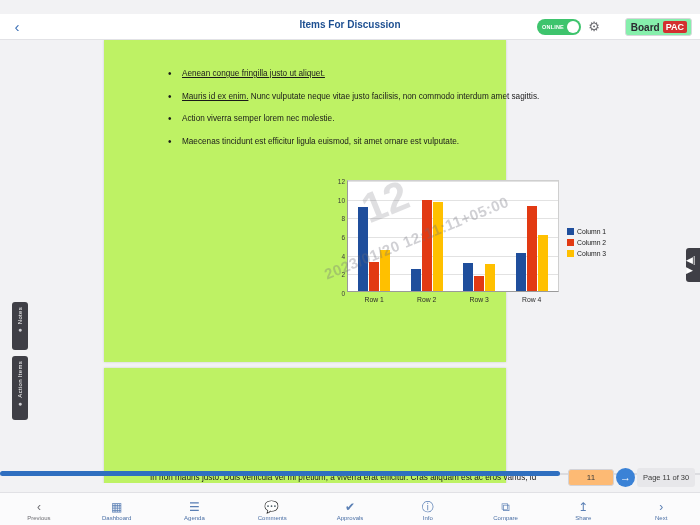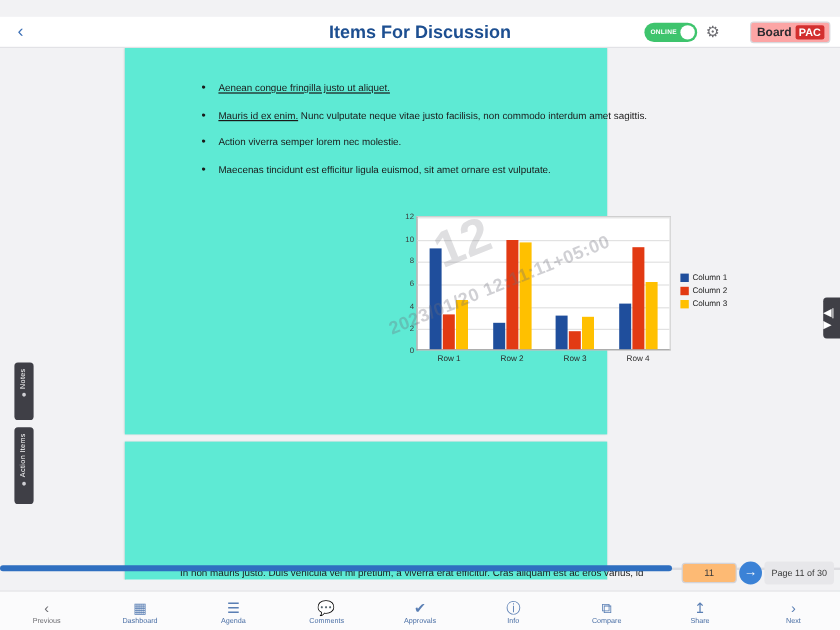--- a/index.html
+++ b/index.html
@@ -37,39 +37,39 @@
   .appbar {
     position:absolute; left:0; top:14px; width:700px; height:26px;
     background:#ffffff; border-bottom:1px solid #e2e2e6;
   }
   .back-chev {
     position:absolute; left:10px; top:6px; width:14px; height:14px;
     color:#3b6fb6; font-size:15px; line-height:14px; text-align:center; cursor:pointer;
   }
   .appbar-title {
     position:absolute; left:0; top:5px; width:700px; text-align:center;
-    color:#1d4f91; font-size:15px; font-weight:bold;
+    color:#1d4f91; font-size:10px; font-weight:bold;
   }
   .online-pill {
     position:absolute; right:119px; top:5px; width:44px; height:16px;
     background:#3ec46d; border-radius:9px; color:#fff;
     font-size:5.5px; font-weight:bold; letter-spacing:.2px;
     display:flex; align-items:center; padding-left:5px;
   }
   .online-knob{
     position:absolute; right:2px; top:2px; width:12px; height:12px; border-radius:50%;
     background:#fff;
   }
   .gear {
     position:absolute; right:98px; top:5px; width:16px; height:16px;
     color:#6d6d72; font-size:13px; line-height:16px; text-align:center; cursor:pointer;
   }
   .brand {
     position:absolute; right:8px; top:4px; height:18px;
-    background:#fca5a5; border:1px solid #d8d8dc; border-radius:3px;
+    background:#86efac; border:1px solid #d8d8dc; border-radius:3px;
     display:flex; align-items:center; font-size:10px; font-weight:bold;
     padding:0 4px 0 5px; color:#2b2b30;
   }
   .brand .pac {
     background:#d32f2f; color:#fff; border-radius:2px; padding:1px 3px; margin-left:3px; font-size:9px;
   }
 
   
   .rail-tab {
     position:absolute; left:12px; width:16px;
@@ -87,21 +87,21 @@
   
   .right-handle {
     position:absolute; right:0; top:248px; width:14px; height:34px;
     background:#3f3f46; border-radius:3px 0 0 3px; color:#fff;
     font-size:9px; display:flex; align-items:center; justify-content:center; cursor:pointer;
   }
 
   
   .doc-area { position:absolute; left:0; top:40px; width:700px; height:443px; overflow:hidden; }
   .page {
-    position:absolute; left:104px; width:402px; background:#5eead4;
+    position:absolute; left:104px; width:402px; background:#bef264;
     box-shadow:0 0 2px rgba(0,0,0,.16);
   }
   #page-1 { top:0px; height:322px; }
   #page-2 { top:328px; height:160px; }
 
   .bullets { position:absolute; left:60px; top:28px; width:400px; }
   .bl { position:relative; padding-left:18px; margin-bottom:11px; font-size:8.2px; color:#1a1a1a; line-height:1.42; }
   .bl::before{
     content:"•"; position:absolute; left:4px; top:-1px; font-size:10px; color:#1a1a1a;
   }

